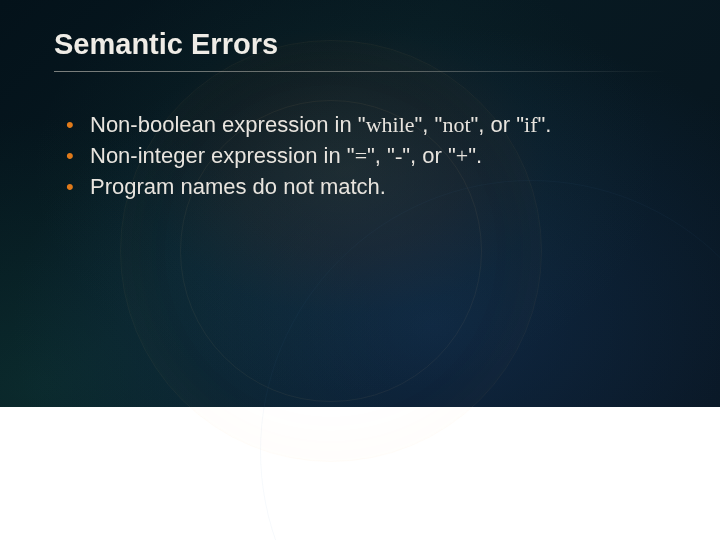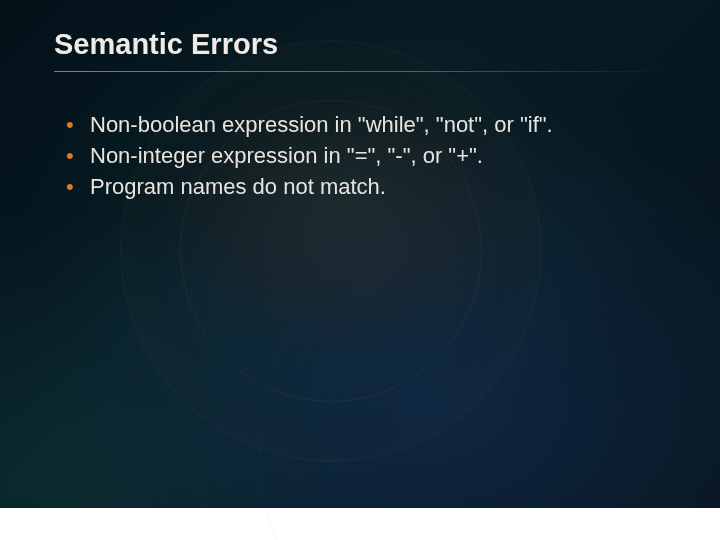--- a/index.html
+++ b/index.html
@@ -6,21 +6,21 @@
     margin: 0;
     padding: 0;
     width: 720px;
     height: 540px;
     overflow: hidden;
     font-family: Verdana, Geneva, sans-serif;
   }
   .slide {
     position: relative;
     width: 720px;
-    height: 508px;
+    height: 407px;
     background:
       radial-gradient(ellipse 450px 320px at 48% 42%,
         rgba(255,190,80,0.08) 0%,
         rgba(255,150,40,0.05) 25%,
         rgba(60,120,100,0.04) 45%,
         rgba(10,30,50,0.0) 70%),
       radial-gradient(ellipse 700px 500px at 60% 80%,
         rgba(30,70,130,0.35) 0%,
         rgba(10,25,50,0.0) 60%),
       radial-gradient(ellipse 600px 450px at 5% 95%,
@@ -91,21 +91,21 @@
   ul.body > li::before {
     content: "•";
     position: absolute;
     left: 2px;
     top: 0;
     color: #e07a1a;
     font-size: 22px;
     line-height: 1.32;
   }
   .mono {
-    font-family: Liberation Sans, sans-serif;
+    font-family: Liberation Serif, serif;
     margin-top: 36px;
   }
 </style>
 </head>
 <body>
 
 <div class="slide">
   <div class="swirl a"></div>
   <div class="swirl b"></div>
   <div class="swirl c"></div>

